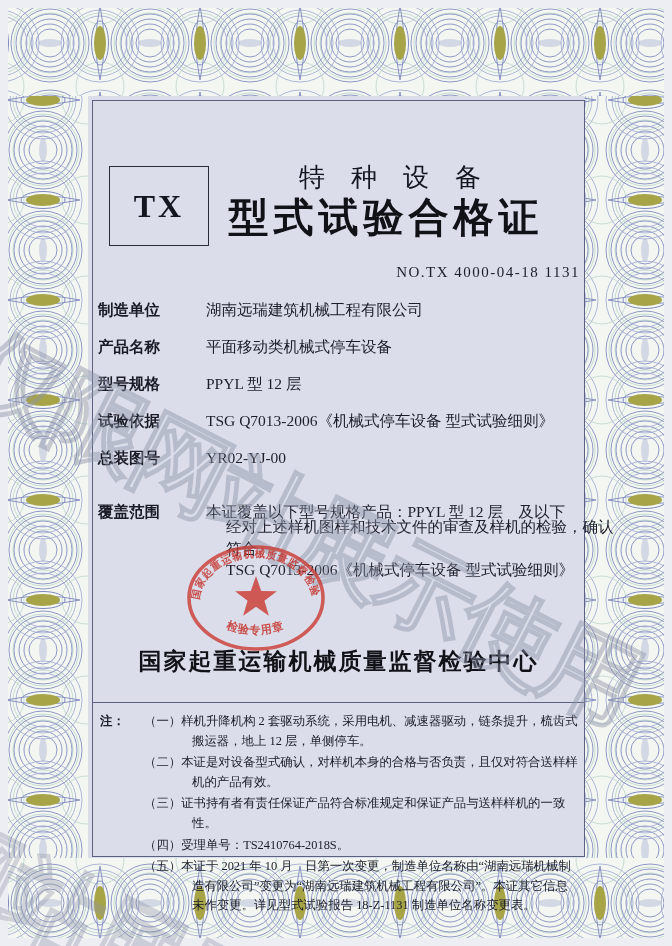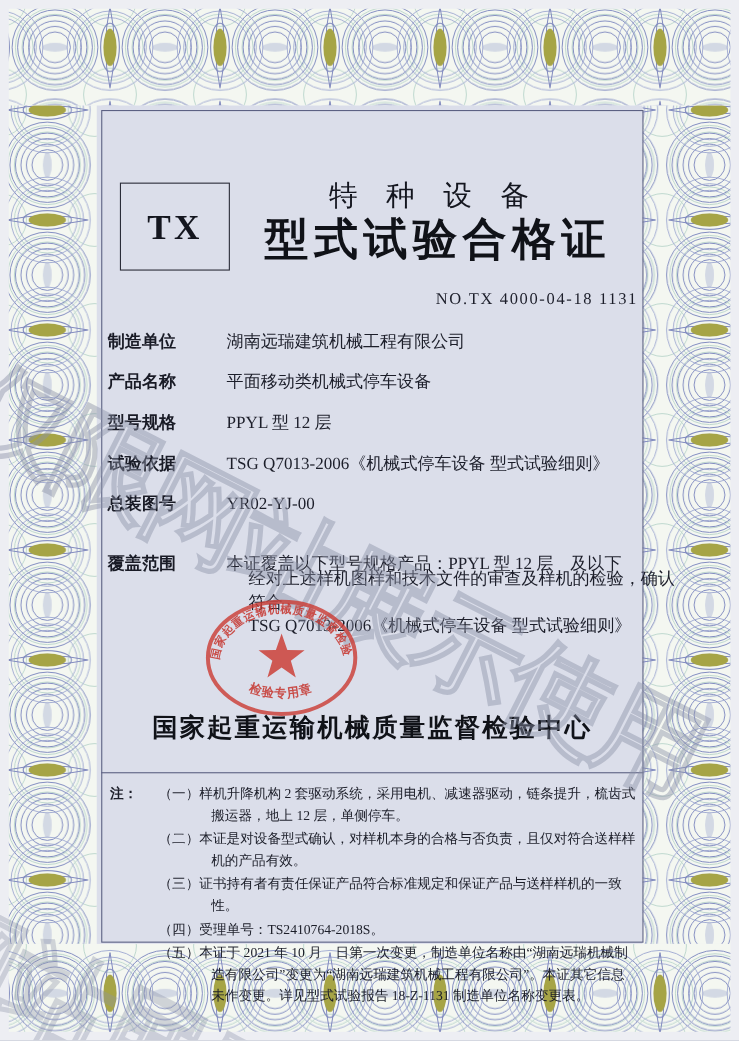--- a/index.html
+++ b/index.html
@@ -28,21 +28,21 @@
   }
   
   .tx-box{
     position:absolute;left:109px;top:166px;width:98px;height:78px;
     border:1.5px solid #2a2c38;
     display:flex;align-items:center;justify-content:center;
     font-size:32px;font-weight:bold;letter-spacing:3px;color:#14161f;
   }
   .cat-line{position:absolute;left:200px;top:160px;width:380px;text-align:center;
     font-size:26px;letter-spacing:26px;text-indent:26px;color:#14161f;}
-  .main-title{position:absolute;left:208px;top:190px;width:380px;text-align:center;
+  .main-title{position:absolute;left:196px;top:190px;width:380px;text-align:center;
     font-size:40px;font-weight:bold;letter-spacing:5px;color:#101218;}
   .cert-no{position:absolute;left:200px;top:264px;width:380px;text-align:right;
     font-size:15px;letter-spacing:1.5px;color:#1c1e2a;}
   
   .field{position:absolute;left:98px;font-size:15.5px;white-space:nowrap;}
   .f-label{display:inline-block;width:76px;font-weight:600;color:#191b26;}
   .f-value{margin-left:32px;color:#1c1e2a;}
   .conclusion{position:absolute;left:186px;top:516px;width:388px;
     font-size:15.5px;line-height:21.5px;color:#1c1e2a;margin-left:40px;}
   .issue-row{position:absolute;left:98px;top:590px;font-size:15.5px;white-space:nowrap;}

